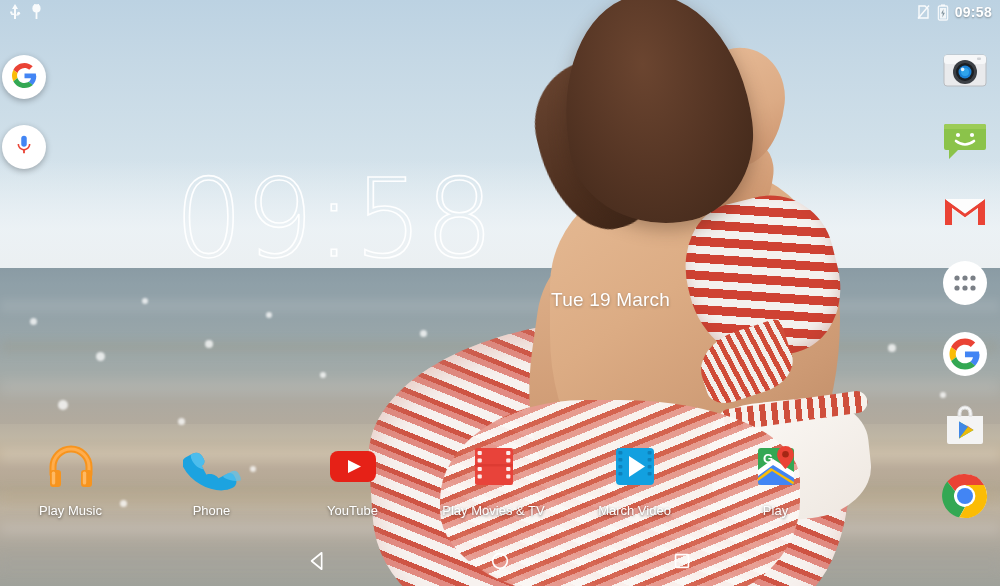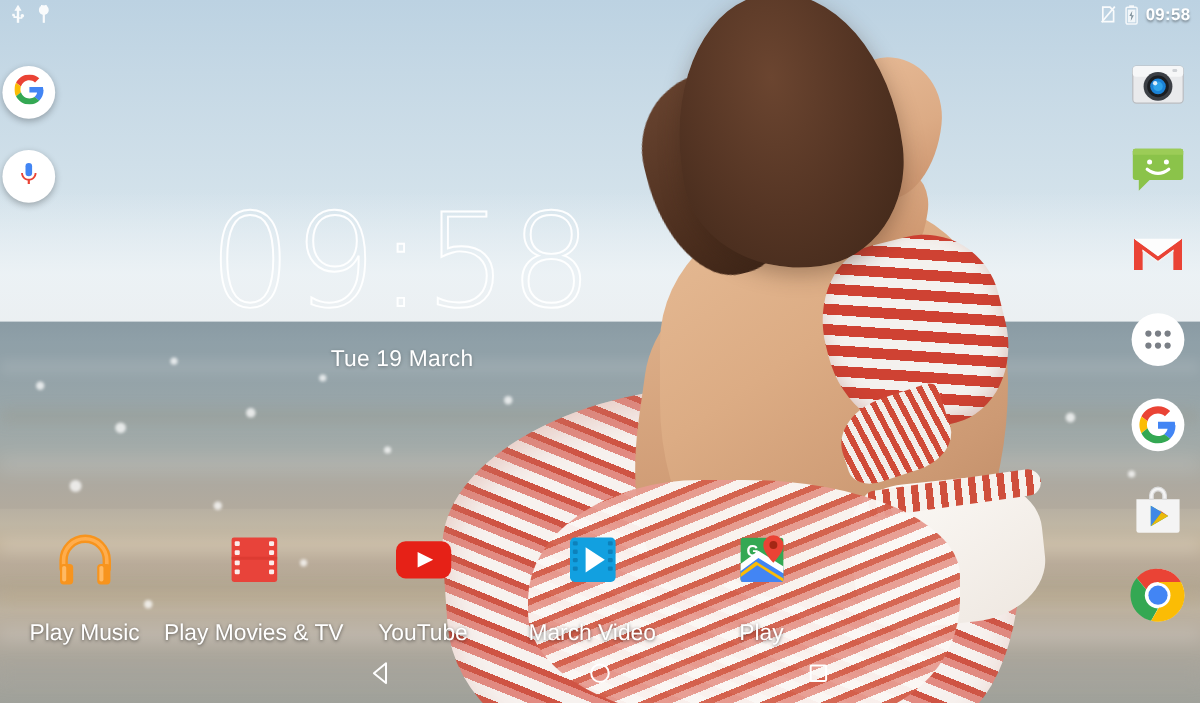--- a/index.html
+++ b/index.html
@@ -154,42 +154,42 @@
     font-size:108px; line-height:1;
     color:rgba(255,255,255,.96);
     font-weight:100; letter-spacing:2px;
     -webkit-text-stroke:1.6px rgba(255,255,255,.95);
     color:transparent;
     font-family:"DejaVu Sans", sans-serif;
     text-shadow:none;
   }
   .clock-date {
     margin-top:16px; font-size:19px; color:#fff;
-    text-shadow:0 1px 3px rgba(0,0,0,.30); letter-spacing:.2px;
+    text-shadow:0 1px 3px rgba(0,0,0,.30); letter-spacing:.2px;text-align:right;
   }
 
   
   #right-sidebar {
     position:absolute; right:6px; top:46px; width:58px;
     display:flex; flex-direction:column; align-items:center; gap:23px; z-index:25;
   }
   .side-icon { width:48px; height:48px; position:relative; cursor:pointer; }
 
   
   #dock {
     position:absolute; left:0; bottom:50px; width:890px; height:96px;
     display:flex; align-items:flex-start; z-index:25;
   }
   .dock-item {
     width:141px; display:flex; flex-direction:column;
     align-items:center; cursor:pointer;
   }
   .dock-icon { width:58px; height:52px; position:relative; }
   .dock-label {
-    margin-top:25px; font-size:19px; color:#fff;
+    margin-top:11px; font-size:13px; color:#fff;
     text-shadow:0 1px 3px rgba(0,0,0,.55); white-space:nowrap;
   }
 
   
   #nav-bar {
     position:absolute; left:0; bottom:0; width:100%; height:46px;
     display:flex; align-items:center; justify-content:center; gap:148px; z-index:30;
   }
   .nav-btn { width:34px; height:34px; display:flex; align-items:center; justify-content:center; cursor:pointer; }
 </style>
@@ -416,49 +416,61 @@
         <path d="M11 34 V27 a18 18 0 0 1 36 0 v7" fill="none" stroke="#ffad4d" stroke-width="3" stroke-linecap="round"></path>
         <rect x="8" y="30" width="11" height="17" rx="3" fill="#f7941e"></rect>
         <rect x="39" y="30" width="11" height="17" rx="3" fill="#f7941e"></rect>
         <rect x="9.8" y="31.6" width="3.4" height="13" rx="1.6" fill="#ffb963"></rect>
         <rect x="40.8" y="31.6" width="3.4" height="13" rx="1.6" fill="#ffb963"></rect>
       </svg>
     </div>
     <div class="dock-label">Play Music</div>
   </div>
 
+  <div class="dock-item">
+    <div class="dock-icon">
+      <svg width="58" height="52" viewBox="0 0 58 52">
+        <g transform="rotate(-28 29 26)">
+          <path d="M18 6 c4 0 7 3 7 7 l0 3 c0 3-2 5-5 5 l0 10 c0 0 3 0 6 3 3 3 3 6 3 6 l10 0 c3 0 5 2 5 5 l0 3 c0 4-3 7-7 7 C22 55 3 36 3 13 C3 9 6 6 10 6 z" fill="#1ca3e0"></path>
+          <path d="M18 6 c4 0 7 3 7 7 l0 3 c0 3-2 5-5 5 l0 4 c-4-3-6-8-6-13 0-2 .5-4 1.4-6z" fill="#59c3f0" opacity=".8"></path>
+          <path d="M34 40 l10 0 c3 0 5 2 5 5 l0 3 c0 1.6-.5 3-1.4 4.2 -5.6-1.6-10.4-5.4-13.6-10.6z" fill="#59c3f0" opacity=".7"></path>
+        </g>
+      </svg>
+    </div>
+    <div class="dock-label">Phone</div>
+  </div>
+
+  <div class="dock-item">
+    <div class="dock-icon">
+      <svg width="58" height="52" viewBox="0 0 58 52">
+        <rect x="6" y="11" width="46" height="31" rx="8" fill="#e62117"></rect>
+        <path d="M24 20 L37 26.5 L24 33 Z" fill="#ffffff"></path>
+      </svg>
+    </div>
+    <div class="dock-label">YouTube</div>
+  </div>
 
   <div class="dock-item">
     <div class="dock-icon">
       <svg width="58" height="52" viewBox="0 0 58 52">
         <rect x="10" y="8" width="38" height="37" rx="2" fill="#e8433a"></rect>
         <rect x="10" y="24" width="38" height="2.4" fill="#d8372f" opacity=".7"></rect>
         <g fill="#ffffff" opacity=".9">
           <rect x="12.6" y="11" width="4.2" height="4" rx="1"></rect>
           <rect x="12.6" y="18.5" width="4.2" height="4" rx="1"></rect>
           <rect x="12.6" y="27" width="4.2" height="4" rx="1"></rect>
           <rect x="12.6" y="34.5" width="4.2" height="4" rx="1"></rect>
           <rect x="41.2" y="11" width="4.2" height="4" rx="1"></rect>
           <rect x="41.2" y="18.5" width="4.2" height="4" rx="1"></rect>
           <rect x="41.2" y="27" width="4.2" height="4" rx="1"></rect>
           <rect x="41.2" y="34.5" width="4.2" height="4" rx="1"></rect>
         </g>
       </svg>
     </div>
     <div class="dock-label">Play Movies &amp; TV</div>
-  </div>
-
-  <div class="dock-item">
-    <div class="dock-icon">
-      <svg width="58" height="52" viewBox="0 0 58 52">
-        <rect x="6" y="11" width="46" height="31" rx="8" fill="#e62117"></rect>
-        <path d="M24 20 L37 26.5 L24 33 Z" fill="#ffffff"></path>
-      </svg>
-    </div>
-    <div class="dock-label">YouTube</div>
   </div>
 
   <div class="dock-item">
     <div class="dock-icon">
       <svg width="58" height="52" viewBox="0 0 58 52">
         <rect x="10" y="8" width="38" height="37" rx="4" fill="#12a0e0"></rect>
         <g fill="#0d81bb">
           <rect x="12.4" y="11" width="4" height="3.6" rx="1"></rect>
           <rect x="12.4" y="18" width="4" height="3.6" rx="1"></rect>
           <rect x="12.4" y="25" width="4" height="3.6" rx="1"></rect>

